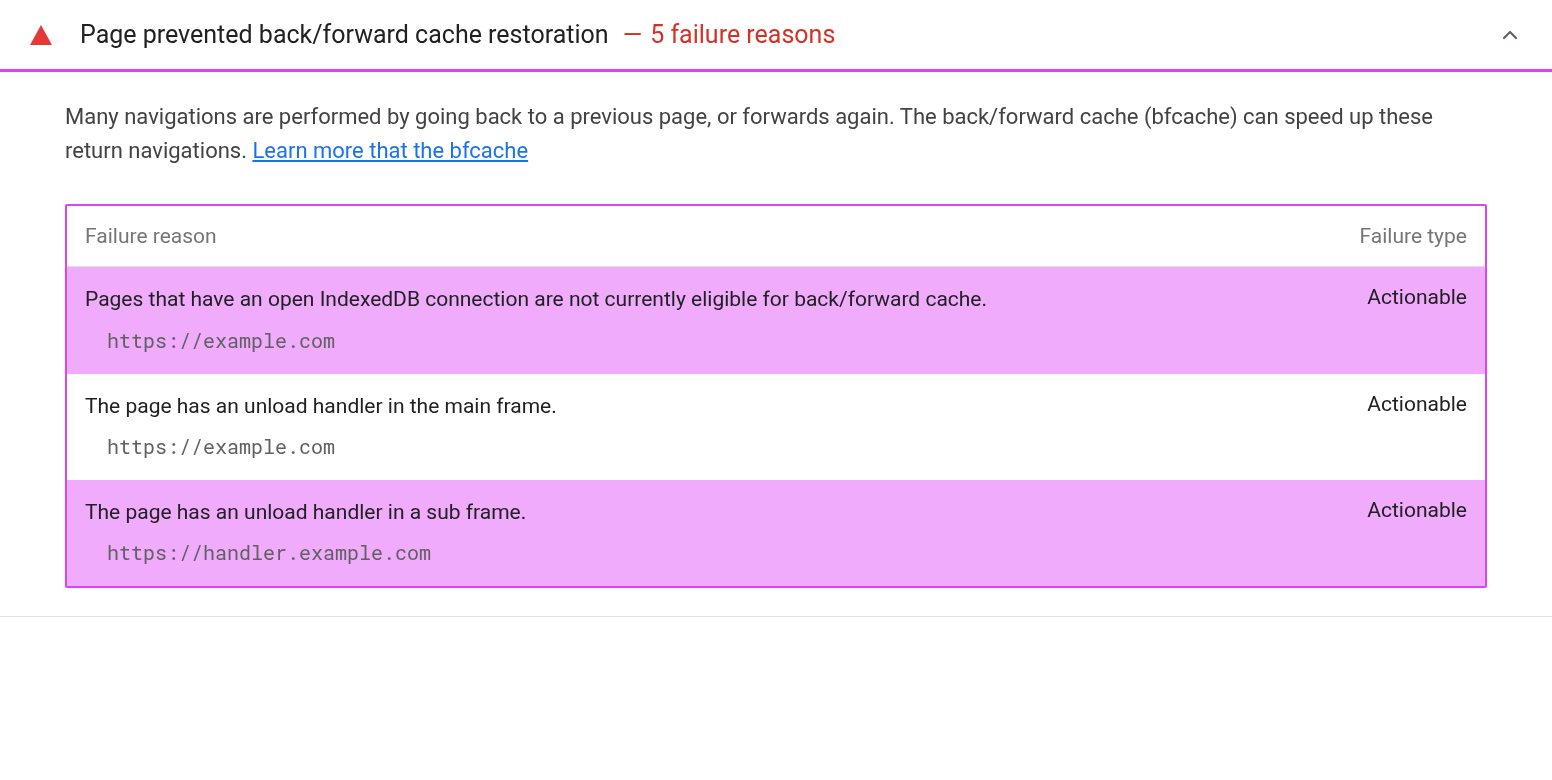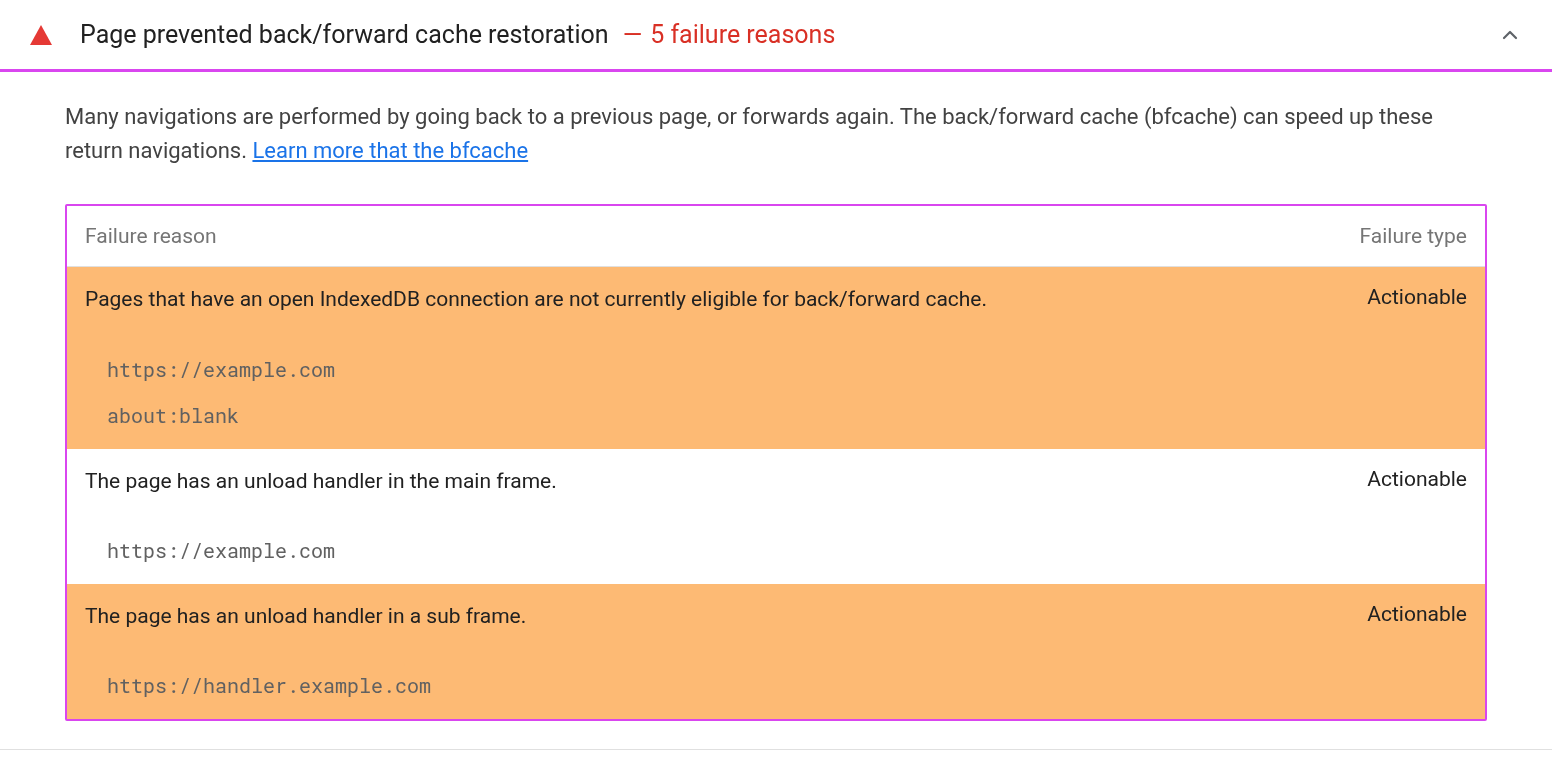--- a/index.html
+++ b/index.html
@@ -90,41 +90,41 @@
       font-size: 21px;
       color: #757575;
       text-align: left;
     }
     .table-row {
       display: flex;
       flex-direction: column;
       padding: 18px 18px 20px 18px;
     }
     .table-row.odd {
-      background: #fdba74;
+      background: #f0abfc;
       justify-content: center;
     }
     .row-main {
       display: flex;
       align-items: flex-start;
     }
     .td-reason {
       flex: 1;
       font-size: 21px;
       color: #212121;
       line-height: 1.4;
     }
     .td-type {
       font-size: 21px;
       color: #212121;
       margin-left: 41px;
       white-space: nowrap;
     }
     .sub-items {
-      margin-top: 40px;
+      margin-top: 11px;
       padding-left: 22px;
     }
     .sub-item {
       font-family: "Roboto Mono", Menlo, Consolas, monospace;
       font-size: 20px;
       color: #616161;
       line-height: 1.4;
       margin-bottom: 18px;
     }
     .sub-item:last-child {
@@ -164,21 +164,20 @@
         <div class="th-type">Failure type</div>
       </div>
 
       <div class="table-row odd">
         <div class="row-main">
           <div class="td-reason">Pages that have an open IndexedDB connection are not currently eligible for back/forward cache.</div>
           <div class="td-type">Actionable</div>
         </div>
         <div class="sub-items">
           <div class="sub-item">https://example.com</div>
-          <div class="sub-item">about:blank</div>
         </div>
       </div>
 
       <div class="table-row">
         <div class="row-main">
           <div class="td-reason">The page has an unload handler in the main frame.</div>
           <div class="td-type">Actionable</div>
         </div>
         <div class="sub-items">
           <div class="sub-item">https://example.com</div>

